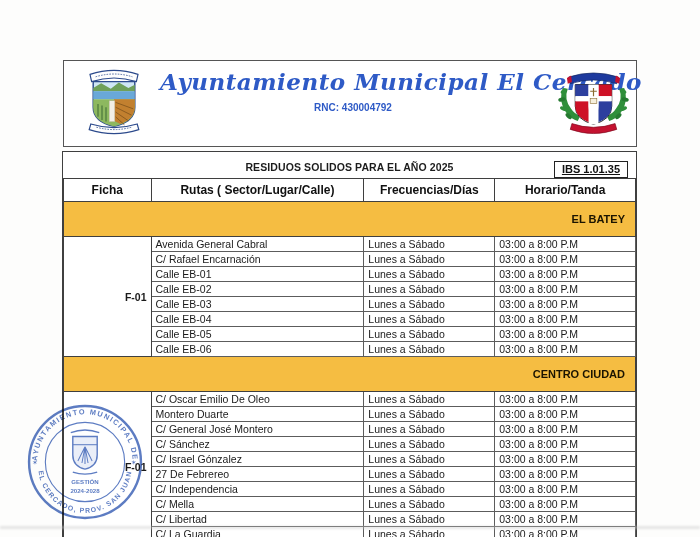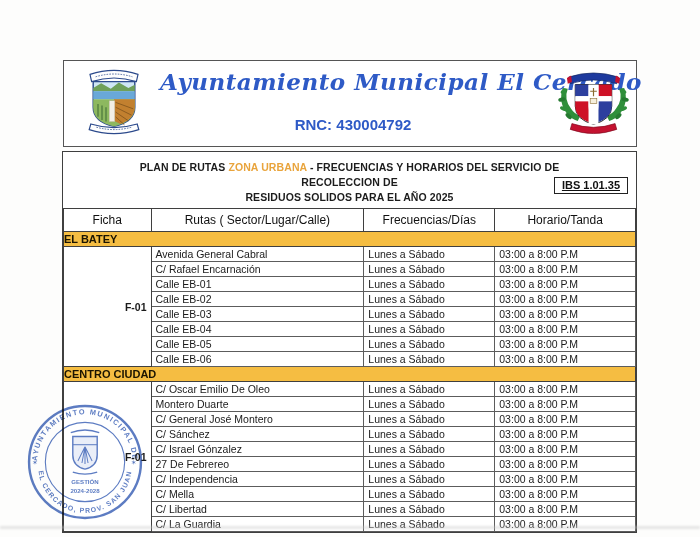--- a/index.html
+++ b/index.html
@@ -9,36 +9,36 @@
 
   
   .header-box { position:absolute; left:63px; top:60px; width:574px; height:87px;
     border:1.5px solid #555; background:#fff; }
   .seal-left { position:absolute; left:10px; top:3px; width:80px; height:80px; }
   .coat-right { position:absolute; right:1px; top:2px; width:83px; height:83px; }
   .header-center { position:absolute; left:96px; right:90px; top:3px; text-align:center; }
   .script-title { font-family:"DejaVu Serif", serif; font-style:italic; font-weight:bold;
     font-size:23px; letter-spacing:0.5px; color:var(--blue, #2e5ac6); line-height:36px; white-space:nowrap; }
   .codigo-line { margin-top:3px; font-size:10px; font-weight:bold; color:var(--blue, #2e5ac6); }
-  .rnc-line { margin-top:16px; font-size:15px; font-weight:bold; color:var(--blue, #2e5ac6); }
+  .rnc-line { margin-top:2px; font-size:10px; font-weight:bold; color:var(--blue, #2e5ac6); }
 
   
   .main-box { position:absolute; left:62px; top:151px; width:575px; border:1.6px solid #3f3f3f; background:#fff; }
   .doc-title-area { position:relative; padding:8px 46px 3px 46px; text-align:center; }
   .doc-title-line { font-size:10.5px; font-weight:bold; color:#1c1c1c; line-height:15px; letter-spacing:0.1px; }
   .zona { color:var(--orange, #e9a43c); }
-  .ibs-box { position:absolute; right:8px; bottom:14px; border:1.4px solid #222; padding:0 7px;
+  .ibs-box { position:absolute; right:8px; bottom:0; border:1.4px solid #222; padding:0 7px;
     font-size:11px; font-weight:bold; color:#111; line-height:15px; height:17px; text-decoration:underline; background:#fff; }
 
   
   table.routes { width:100%; border-collapse:collapse; table-layout:fixed; }
-  table.routes th { font-size:12px; font-weight:normal; color:#111; height:23px;
+  table.routes th { font-size:12px; font-weight:bold; color:#111; height:23px;
     border:1.6px solid #3f3f3f; background:#fff; text-align:center; }
   td.band { background:var(--band, #f5bd42); font-weight:bold; font-size:11px; color:#1b1400;
-    text-align:left; height:14px; border:1px solid #3f3f3f; padding:0; line-height:14px; }
+    text-align:right; height:14px; border:1px solid #3f3f3f; padding:10px; line-height:14px; }
   table.routes td.cell { font-size:10.5px; color:#1a1a1a; height:15px; line-height:12px;
     border:1px solid #5c5c5c; padding:0 4px; white-space:nowrap; overflow:hidden; background:#fff; }
   td.ficha { font-size:12px; font-weight:bold; text-align:right; vertical-align:middle;
     border:1.2px solid #3f3f3f !important; }
   td.ruta { text-align:left; }
   td.frec, td.hora { text-align:left; }
 
   
   .stamp { position:absolute; left:25px; top:402px; width:120px; height:120px;
     opacity:0.85; mix-blend-mode:multiply; }
@@ -95,21 +95,20 @@
       <rect x="28" y="40" width="44" height="6" fill="#fff"></rect>
       <rect x="46" y="43" width="8" height="6" fill="#f5efdc" stroke="#8a6b2f" stroke-width="0.7"></rect>
       <path d="M50,30 v10 M46,34 h8" stroke="#8a6b2f" stroke-width="1.4"></path>
       <path d="M22,80 Q50,90 78,80 L76,73 Q50,82 24,73 Z" fill="#c41230" stroke="#7d0b1e" stroke-width="0.8"></path>
     </svg>
   </div>
 
   <div class="main-box">
 
     <div class="doc-title-area">
-      <div class="doc-title-line"><span>PLAN DE RUTAS </span><span class="zona">ZONA URBANA</span><span> - FRECUENCIAS Y HORARIOS DEL SERVICIO DE RECOLECCION  DE</span></div>
       <div class="doc-title-line">RESIDUOS SOLIDOS PARA EL AÑO 2025</div>
       <div class="ibs-box">IBS 1.01.35</div>
     </div>
 
     <table class="routes">
       <colgroup>
         <col style="width:15.3%">
           <col style="width:37.2%">
           <col style="width:22.9%">
           <col style="width:24.6%">

